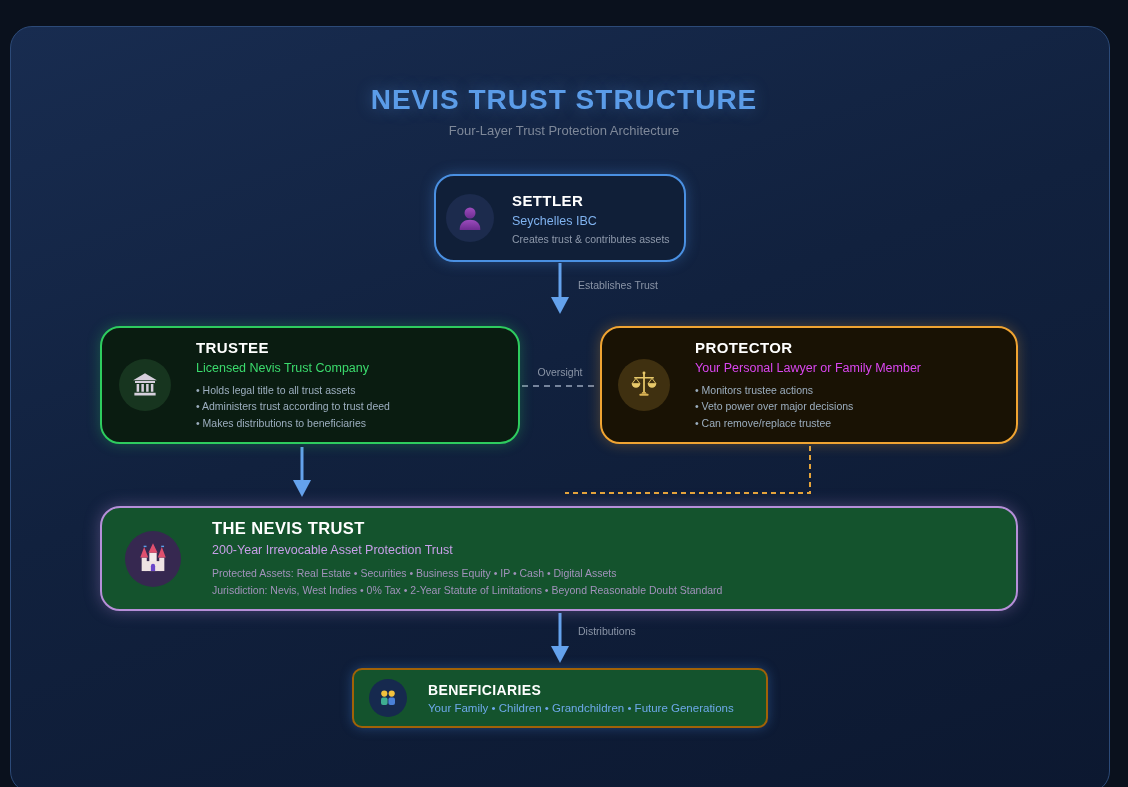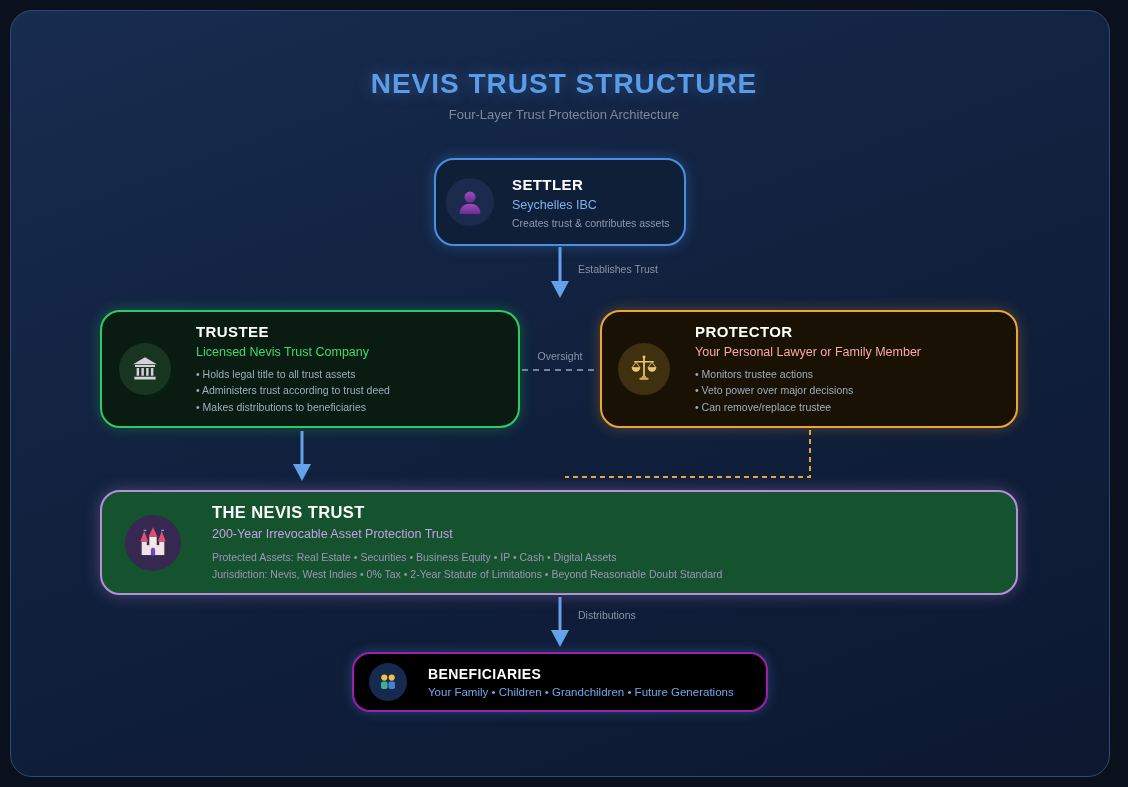--- a/index.html
+++ b/index.html
@@ -4,21 +4,21 @@
 <style>
   * { box-sizing: border-box; margin: 0; padding: 0; }
   html, body {
     width: 1128px; height: 787px;
     background: #0a111d;
     font-family: "Liberation Sans", "DejaVu Sans", sans-serif;
     overflow: hidden;
   }
   .canvas {
     position: relative;
-    width: 1128px; height: 584px;
+    width: 1128px; height: 584px; margin-top: 16px;
   }
   .panel {
     position: absolute;
     left: 10px; top: 10px;
     width: 1100px; height: 767px;
     border-radius: 22px;
     border: 1px solid #2c4a78;
     background: linear-gradient(160deg, #182c50 0%, #11213e 45%, #0c1830 100%);
   }
   .header-title {
@@ -72,41 +72,41 @@
 
   
   .card-protector {
     left: 600px; top: 310px; width: 418px; height: 118px;
     border: 2px solid #f0a432; background: #191204;
     box-shadow: 0 0 14px rgba(240,164,50,.3);
     padding-left: 16px;
   }
   .card-protector .icon-circle { width: 52px; height: 52px; background: #3f3010; }
   .card-protector .txt { margin-left: 25px; }
-  .card-protector .card-sub { color: #fca5a5; text-align: center; }
+  .card-protector .card-sub { color: #d946ef; text-align: center; }
 
   
   .card-trust {
     left: 100px; top: 490px; width: 918px; height: 105px;
     border: 2.5px solid #b68fd9; background: #14532d;
     box-shadow: 0 0 16px rgba(182,143,217,.35);
     padding-left: 23px;
   }
   .card-trust .icon-circle { width: 56px; height: 56px; background: #362850; }
   .card-trust .txt { margin-left: 31px; }
   .card-trust .card-title { font-size: 16.5px; }
   .card-trust .card-sub { color: #c79fe8; margin-bottom: 8px; }
   .trust-detail { font-size: 10.5px; color: #a192bb; line-height: 17px; }
 
   
   .card-beneficiaries {
     left: 352px; top: 652px; width: 416px; height: 60px;
-    border: 2px solid #a21caf; background: #000000;
+    border: 2px solid #a16207; background: #14532d;
     box-shadow: 0 0 12px rgba(74,144,226,.35);
-    padding-left: 15px; border-radius: 18px;
+    padding-left: 15px; border-radius: 10px;
   }
   .card-beneficiaries .icon-circle { width: 38px; height: 38px; background: #16294e; }
   .card-beneficiaries .txt { margin-left: 21px; }
   .card-beneficiaries .card-title { font-size: 14px; margin-bottom: 4px; }
   .card-beneficiaries .card-sub { font-size: 11.5px; color: #6ea9ea; margin-bottom: 0; }
 
   .edge-label {
     position: absolute;
     font-size: 10.5px; color: #8a94a6; white-space: nowrap;
   }

